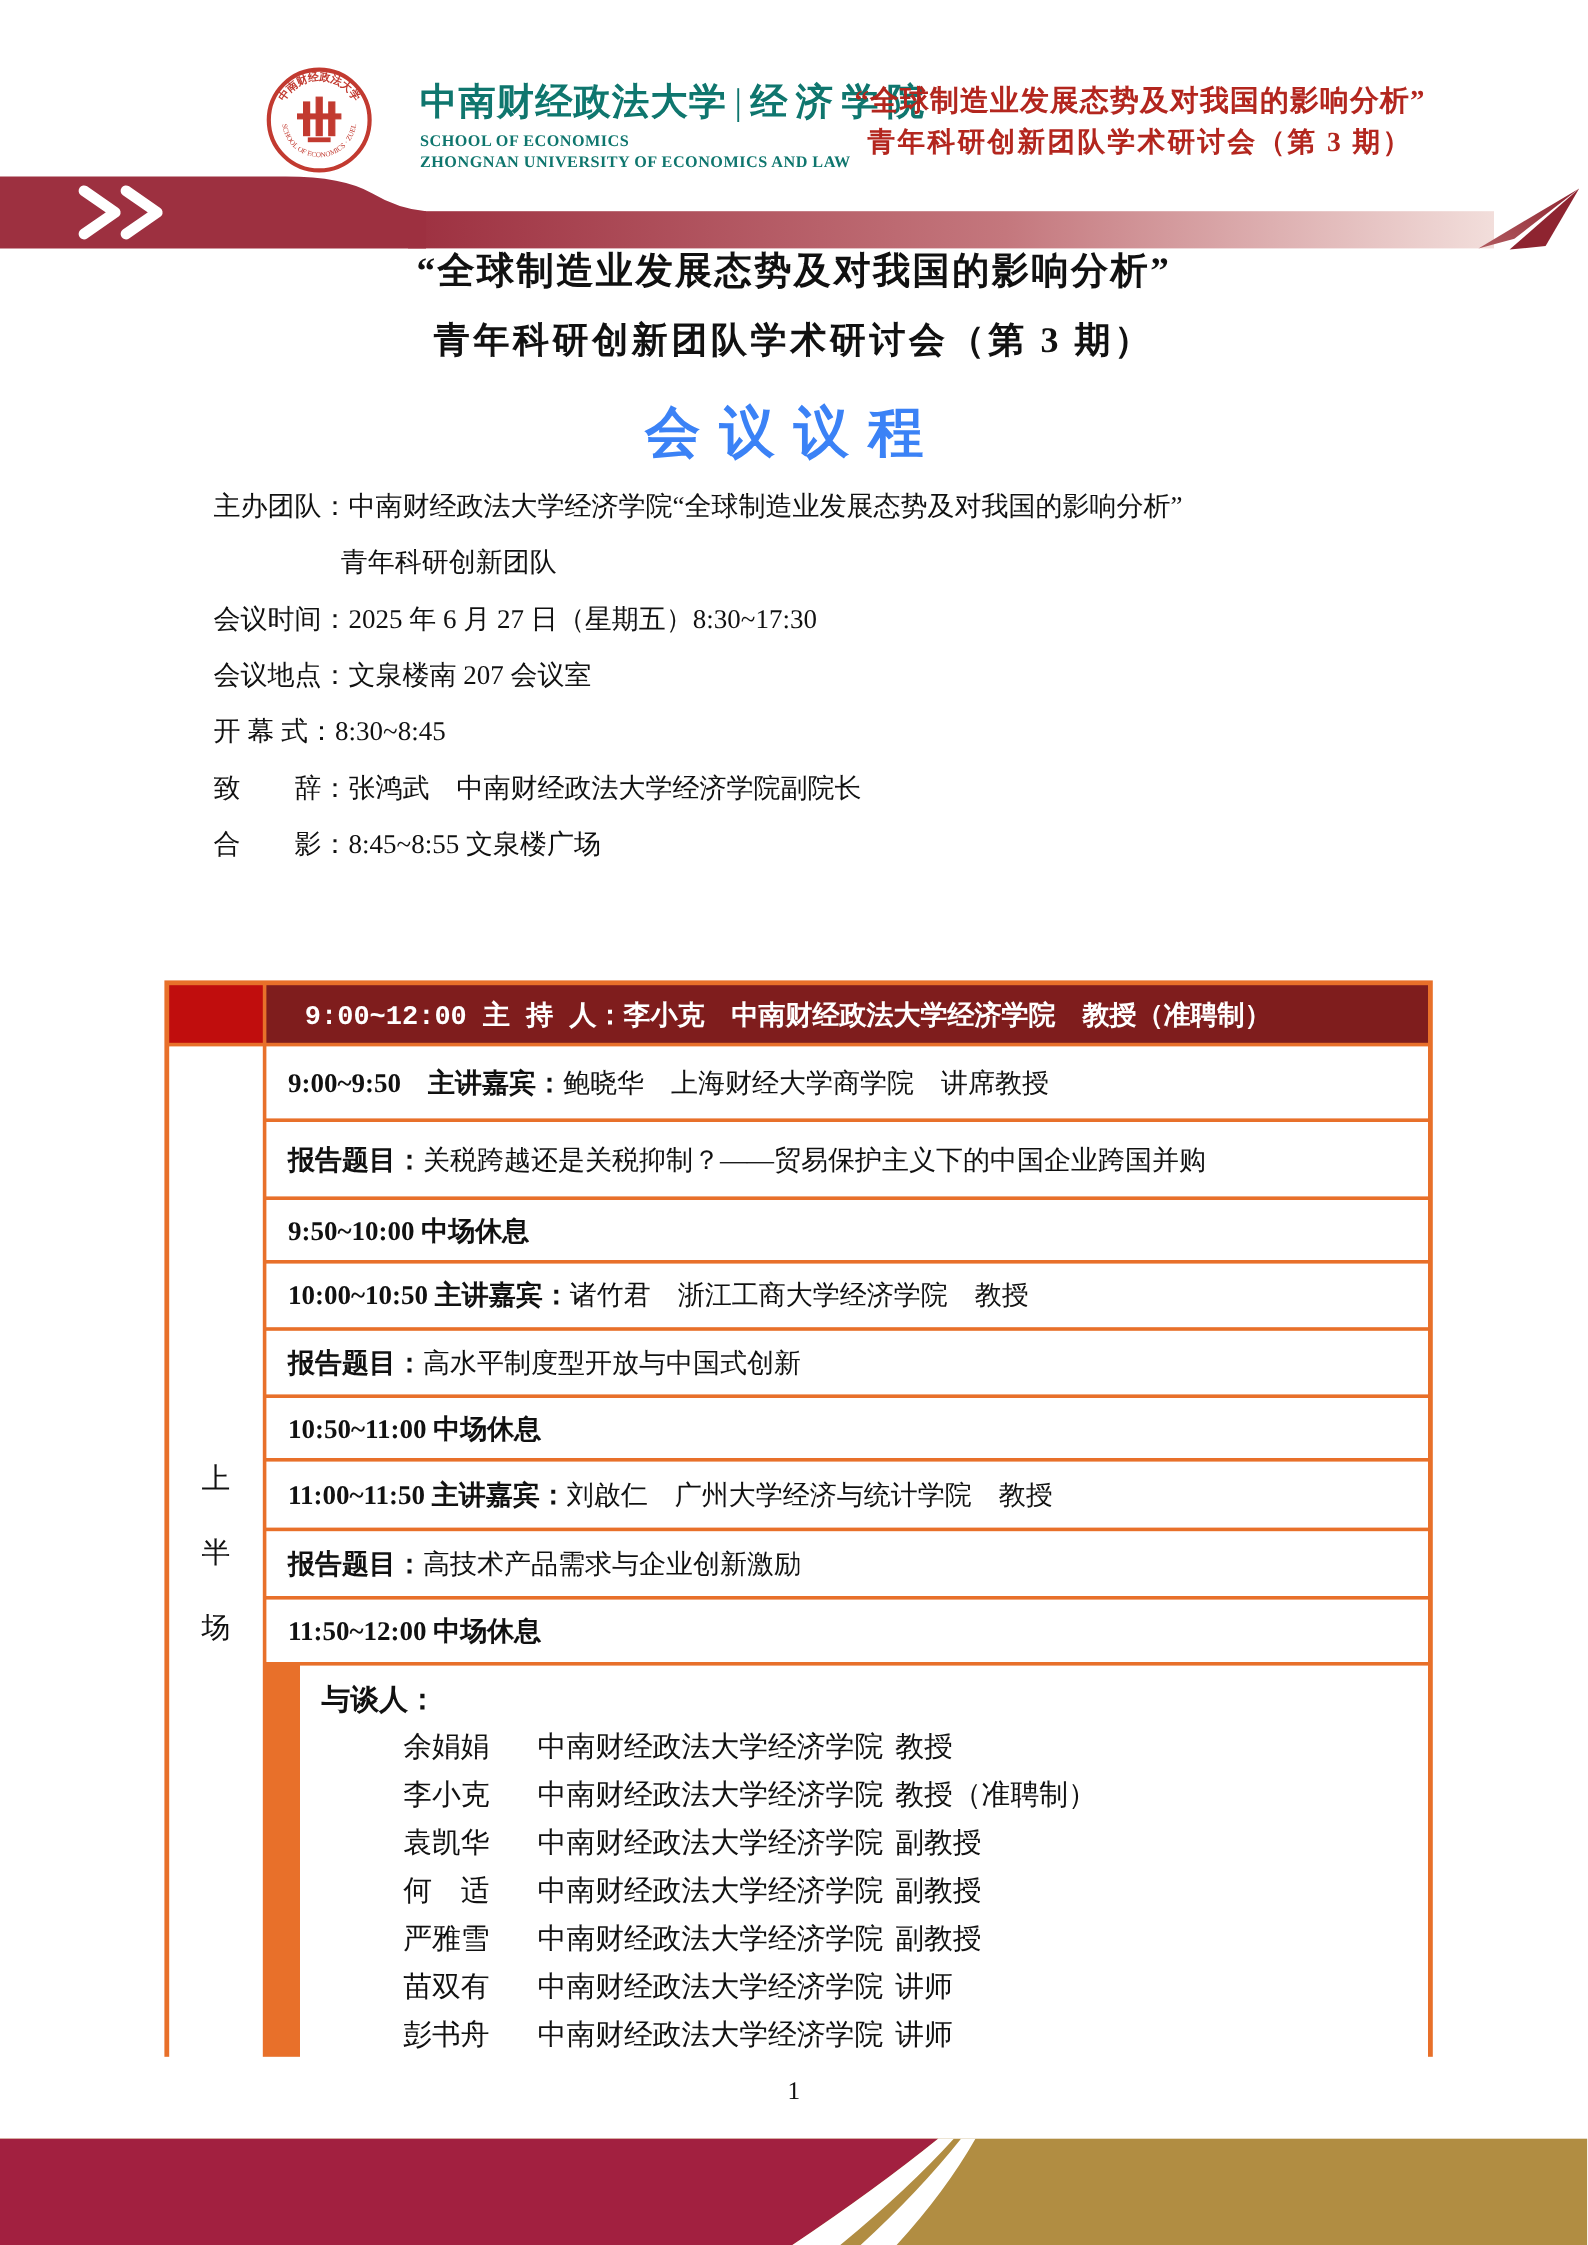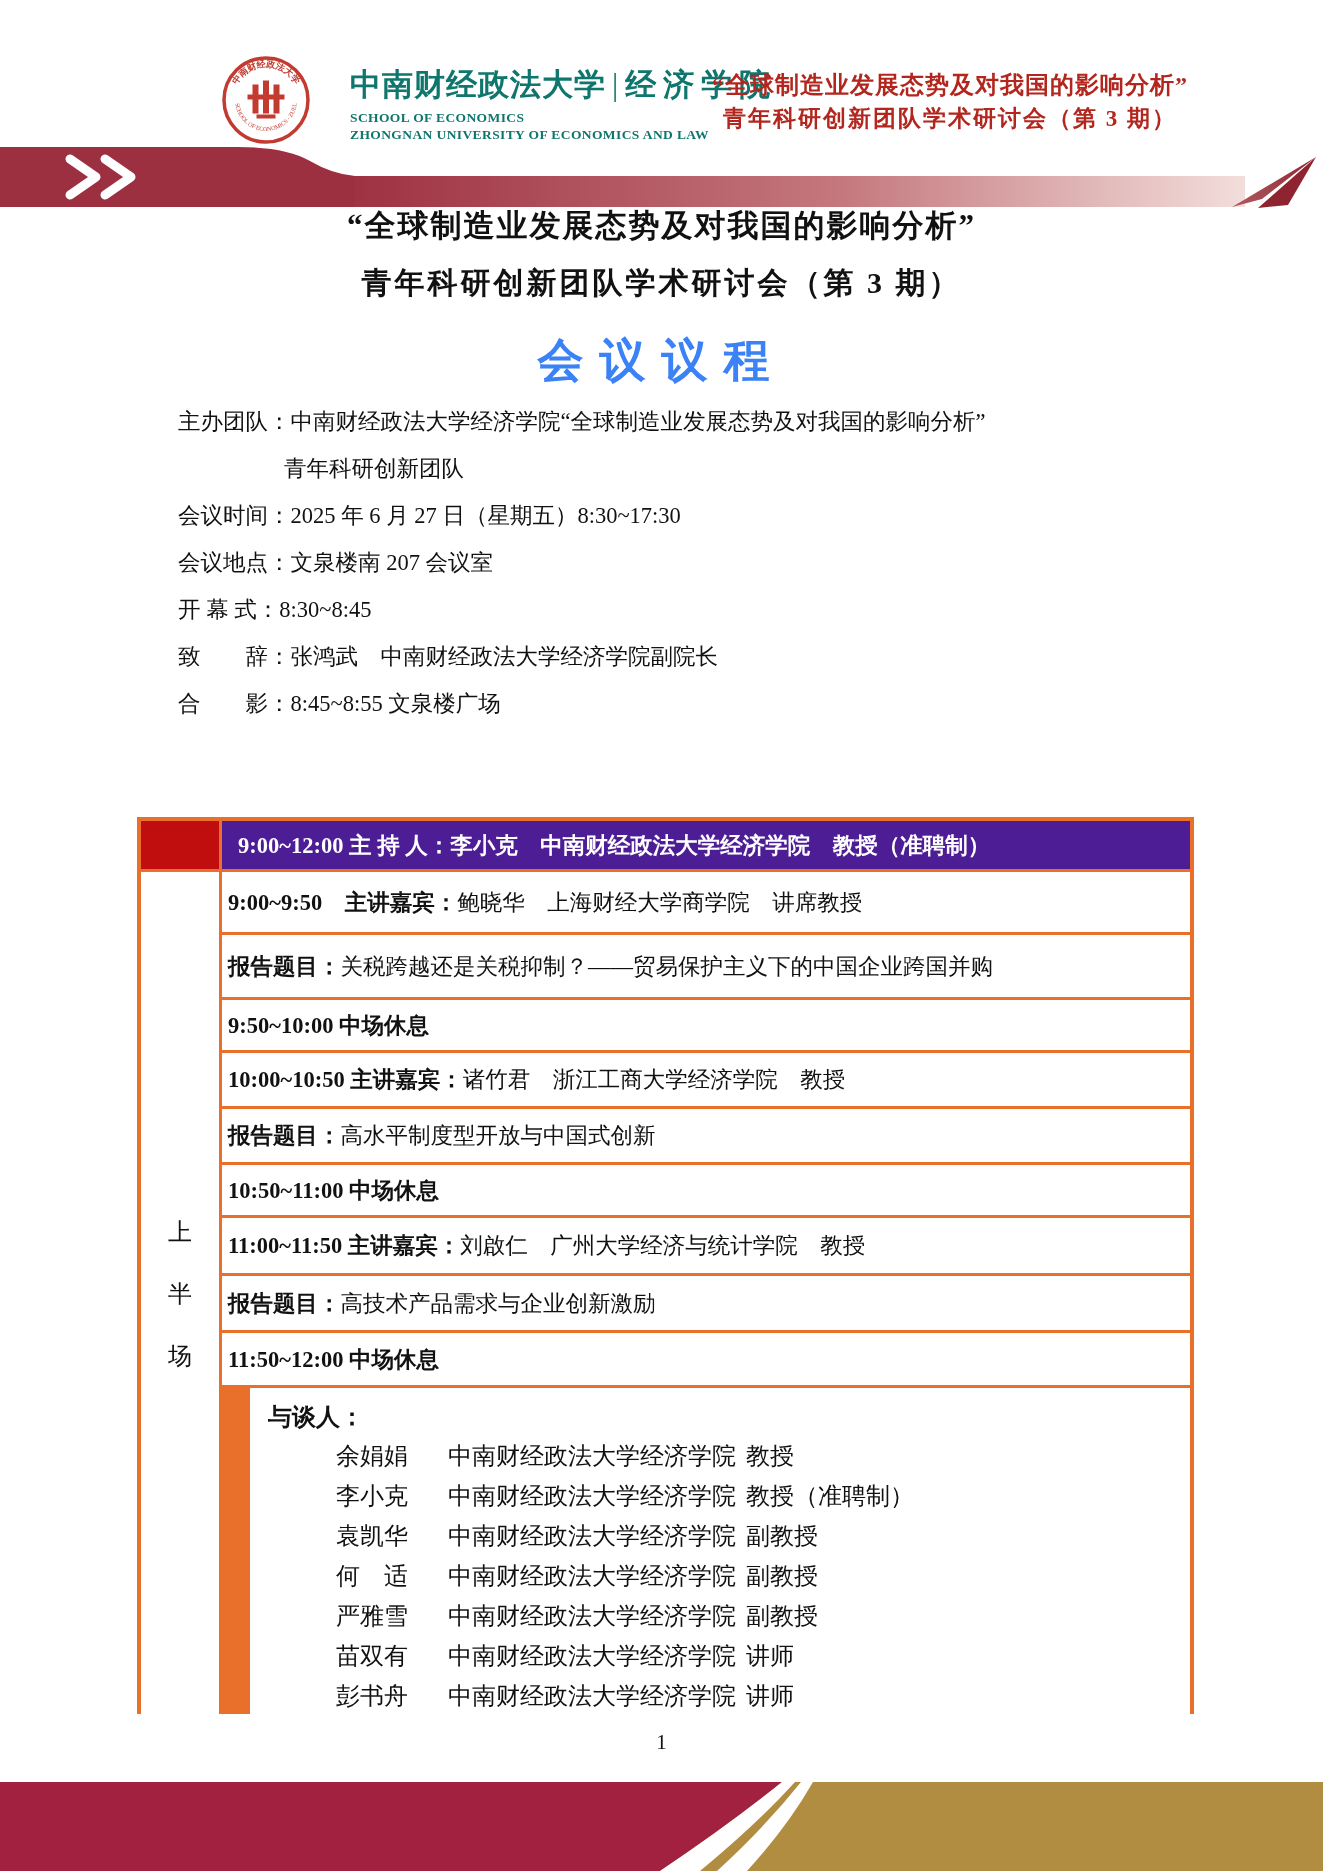--- a/index.html
+++ b/index.html
@@ -29,25 +29,25 @@
   .info-label{flex:0 0 auto;}
   .info-cont{padding-left:106px;line-height:47px;white-space:nowrap;}
 
   
   .sched{position:absolute;left:137px;top:817px;width:1057px;height:897px;background:#e8702a;
          display:grid;grid-template-columns:78px 1fr;
          grid-template-rows:48px 60px 62px 50px 53px 53px 50px 55px 54px 52px 1fr;
          gap:3px;padding:4px;box-sizing:border-box;}
   .cell{background:#fff;}
   .head-left{grid-column:1;grid-row:1;background:#c00d0d;}
-  .head-main{grid-column:2;grid-row:1;background:#4c1d95;color:#fff;font-weight:bold;font-size:22.5px;
-             display:flex;align-items:center;padding-left:16px;white-space:nowrap;}
+  .head-main{grid-column:2;grid-row:1;background:#7f1d1d;color:#fff;font-weight:bold;font-size:22.5px;
+             display:flex;align-items:center;padding-left:32px;white-space:nowrap;font-family:Liberation Mono, monospace;}
   .session-cell{grid-column:1;grid-row:2/12;display:flex;flex-direction:column;align-items:center;justify-content:center;
                 gap:30px;font-size:24px;color:#111;}
-  .srow{display:flex;align-items:center;padding-left:6px;font-size:22.5px;color:#111;white-space:nowrap;}
+  .srow{display:flex;align-items:center;padding-left:18px;font-size:22.5px;color:#111;white-space:nowrap;}
   .srow .b{font-weight:bold;}
   .srow .r{font-weight:normal;}
   .disc-cell{padding:10px 18px 0 18px;font-size:24px;color:#111;margin-left:28px;}
   .disc-label{font-weight:bold;line-height:38px;}
   .disc-list{margin:0 0 0 68px;padding:0;list-style:none;}
   .disc-list li{line-height:40px;white-space:nowrap;font-weight:normal;}
   .disc-name{display:inline-block;width:112px;}
   .disc-title{margin-left:10px;}
 
   

